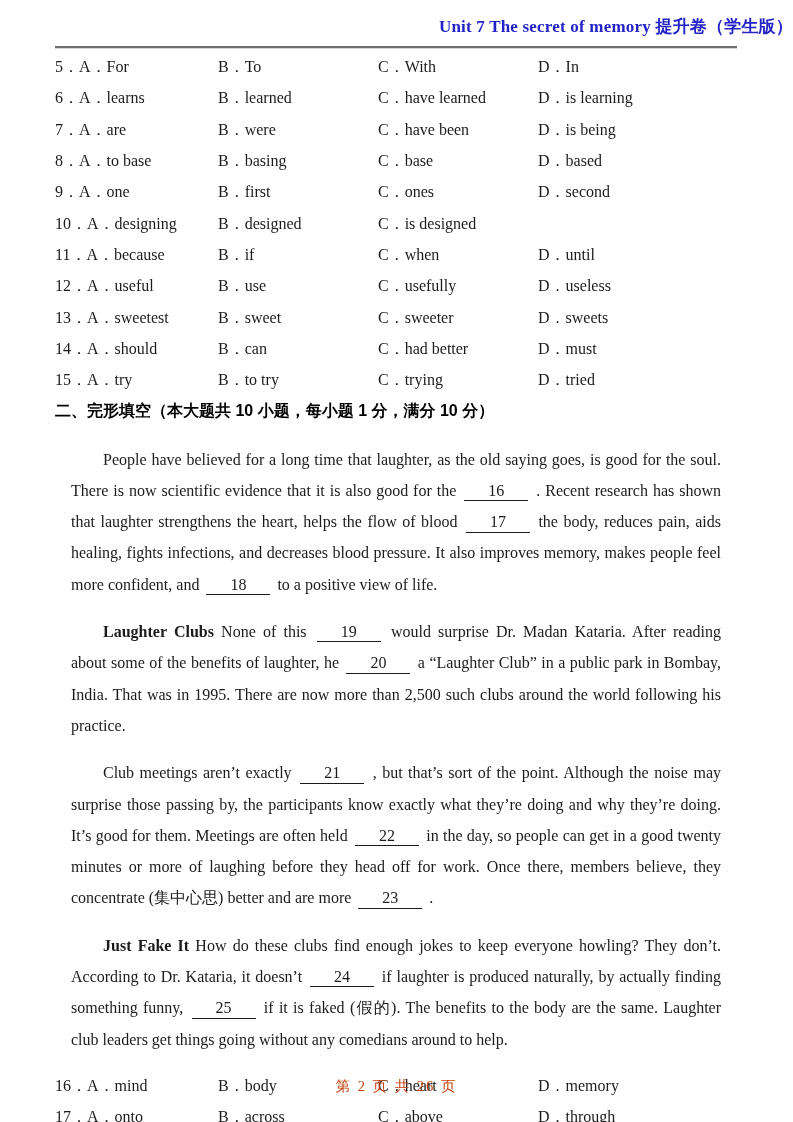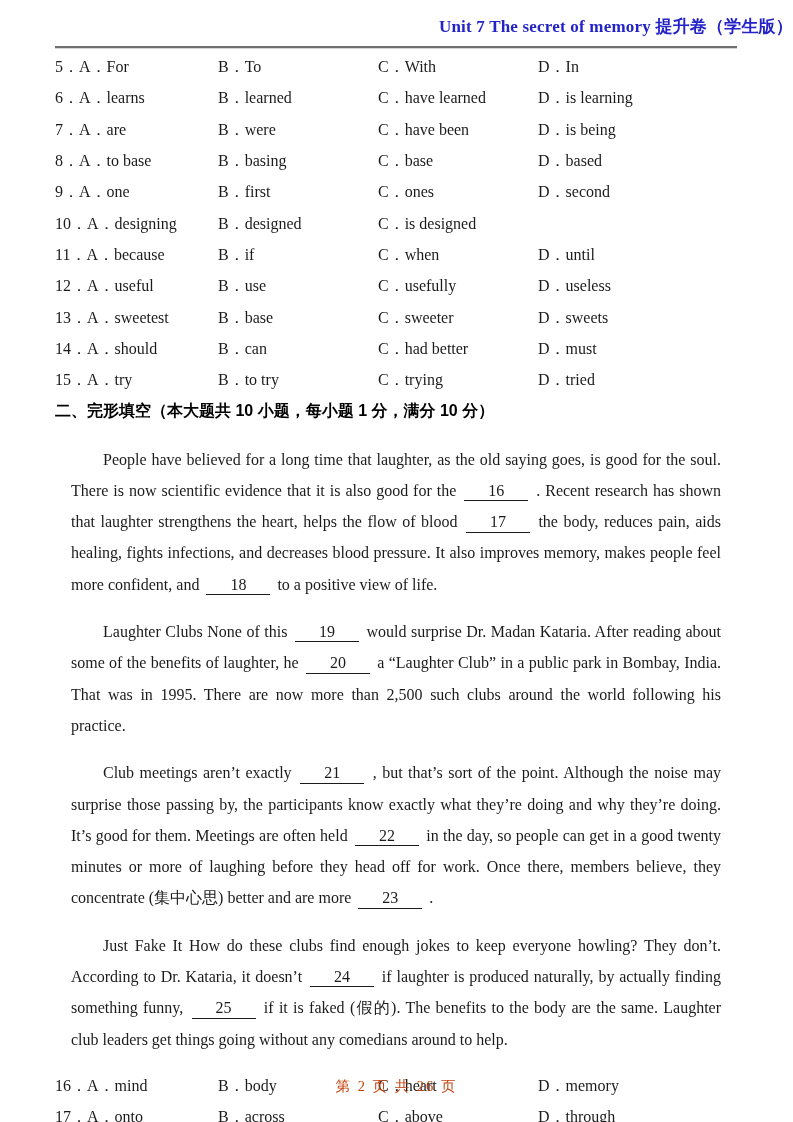--- a/index.html
+++ b/index.html
@@ -48,21 +48,21 @@
     font-size: 16px;
     color: #000000;
   }
   .para {
     margin: 16px;
     text-align: justify;
     line-height: 31.3px;
     text-indent: 32px;
   }
   .text-run { font-weight: normal; }
-  .bold-run { font-weight: normal; }
+  .bold-run { font-weight: bold; }
   .blank {
     display: inline-block;
     min-width: 64px;
     margin: 0 3px;
     text-align: center;
     line-height: 1.15;
     border-bottom: 1px solid #1b1b1b;
     text-indent: 0;
   }
   .footer {
@@ -126,21 +126,21 @@
           <span class="mc-cell">D．until</span>
         </div>
         <div class="mc-row">
           <span class="mc-cell">12．A．useful</span>
           <span class="mc-cell">B．use</span>
           <span class="mc-cell">C．usefully</span>
           <span class="mc-cell">D．useless</span>
         </div>
         <div class="mc-row">
           <span class="mc-cell">13．A．sweetest</span>
-          <span class="mc-cell">B．base</span>
+          <span class="mc-cell">B．sweet</span>
           <span class="mc-cell">C．sweeter</span>
           <span class="mc-cell">D．sweets</span>
         </div>
         <div class="mc-row">
           <span class="mc-cell">14．A．should</span>
           <span class="mc-cell">B．can</span>
           <span class="mc-cell">C．had better</span>
           <span class="mc-cell">D．must</span>
         </div>
         <div class="mc-row">

